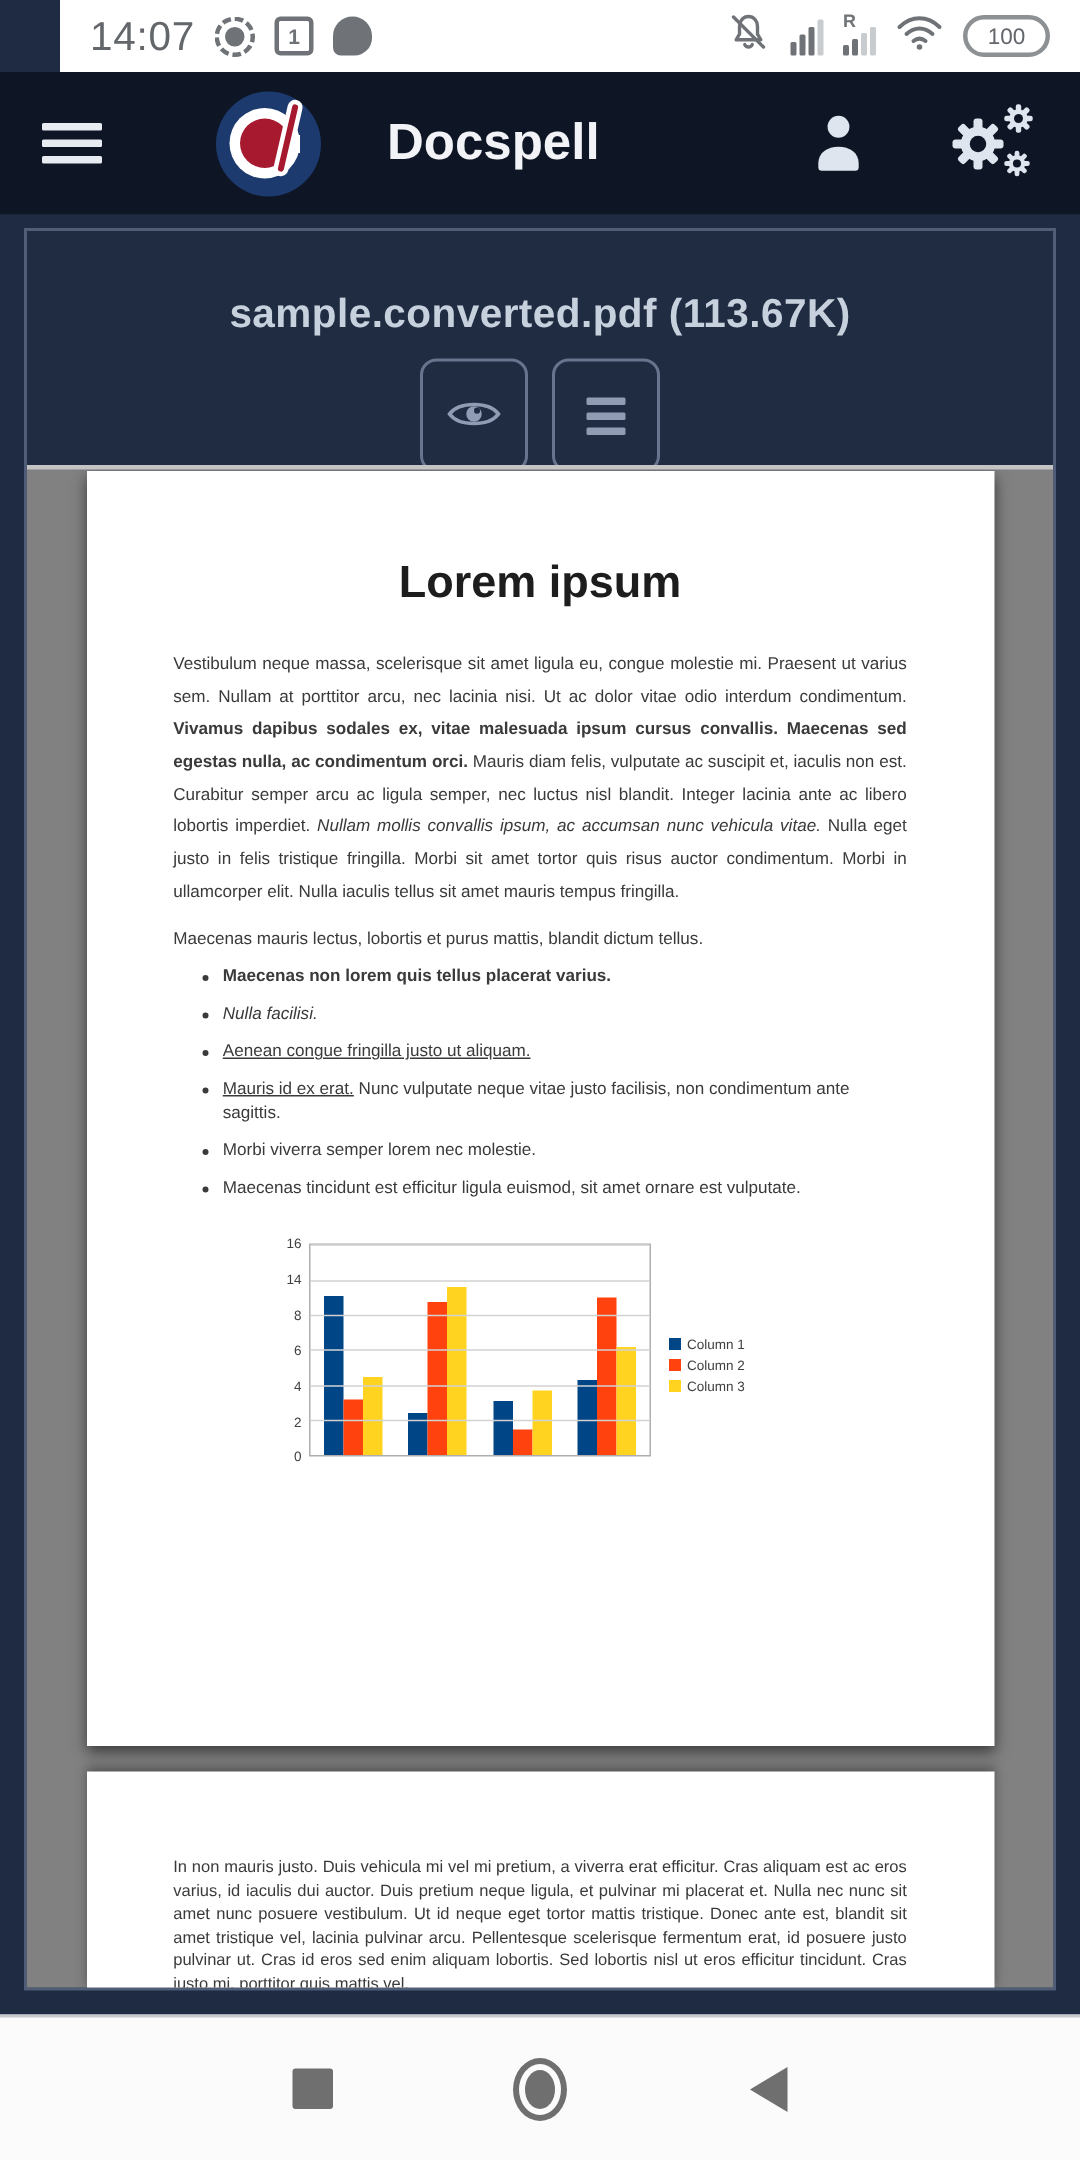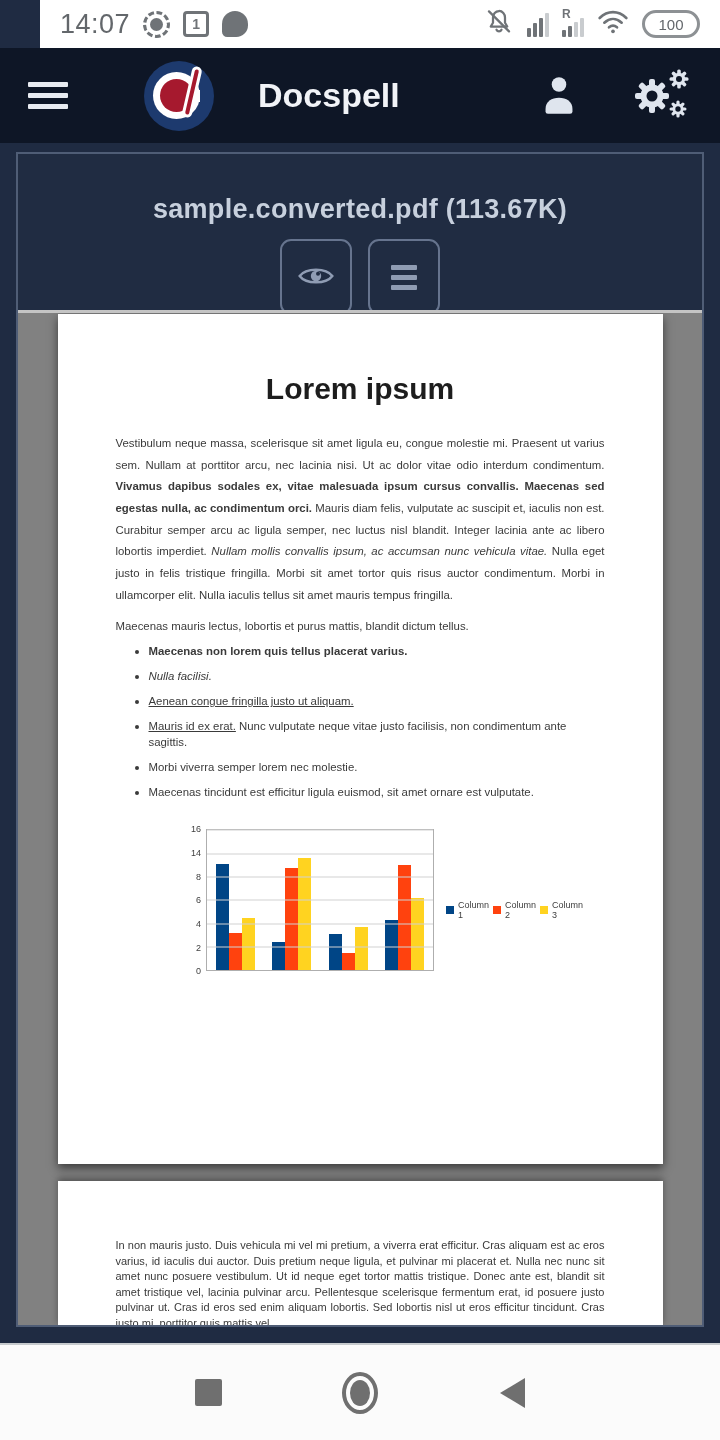--- a/index.html
+++ b/index.html
@@ -68,21 +68,21 @@
   .chart-main { display:grid; grid-template-columns:24px 228px; grid-template-rows:142px 20px; }
   .chart-yaxis { position:relative; font-size:9px; }
   .chart-yaxis .ytick { position:absolute; right:5px; transform:translateY(50%); }
   .chart-plot { position:relative; border:1px solid #aeaeae; background:#fff; }
   .gridline { position:absolute; left:0; right:0; height:1px; background:#d2d2d2; transform:translateY(.5px); }
   .chart-bars { position:absolute; left:0; right:0; top:0; bottom:0; display:flex; }
   .bar-group { flex:1; display:flex; align-items:flex-end; justify-content:center; }
   .bar { width:13px; }
   .chart-xaxis { grid-column:2; display:flex; font-size:9.5px; padding-top:5px; }
   .chart-xaxis div { flex:1; text-align:center; }
-  .chart-legend { margin-left:12px; display:flex; flex-direction:row; gap:4px; font-size:9px; }
+  .chart-legend { margin-left:12px; display:flex; flex-direction:column; gap:4px; font-size:9px; }
   .legend-item { display:flex; align-items:center; gap:4px; }
   .legend-swatch { width:8px; height:8px; flex:0 0 auto; }
   
   .nav-bar { position:absolute; bottom:0; left:0; right:0; height:97px; background:#fbfbfb; border-top:2px solid #c6cacd; display:flex; align-items:center; justify-content:center; gap:108px; }
   .nav-btn { background:none; border:none; cursor:pointer; display:flex; align-items:center; justify-content:center; width:44px; height:48px; }
   .recents-square { width:27px; height:27px; background:#6f6f6f; border-radius:2px; }
   .home-ring { width:36px; height:42px; border:4px solid #6f6f6f; border-radius:50%; display:flex; align-items:center; justify-content:center; }
   .home-dot { width:20px; height:26px; background:#6f6f6f; border-radius:50%; }
   .back-triangle { width:0; height:0; border-top:15px solid transparent; border-bottom:15px solid transparent; border-right:25px solid #6f6f6f; }
 </style>

